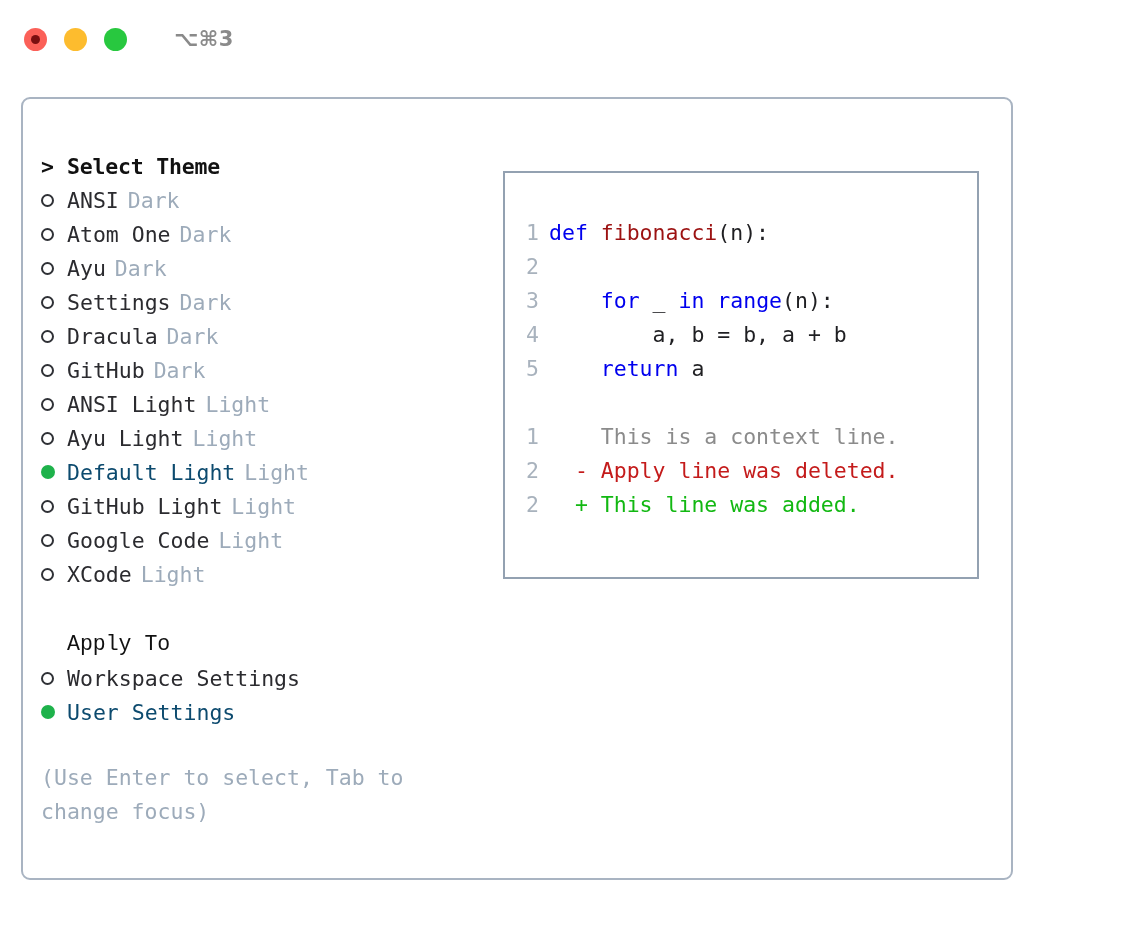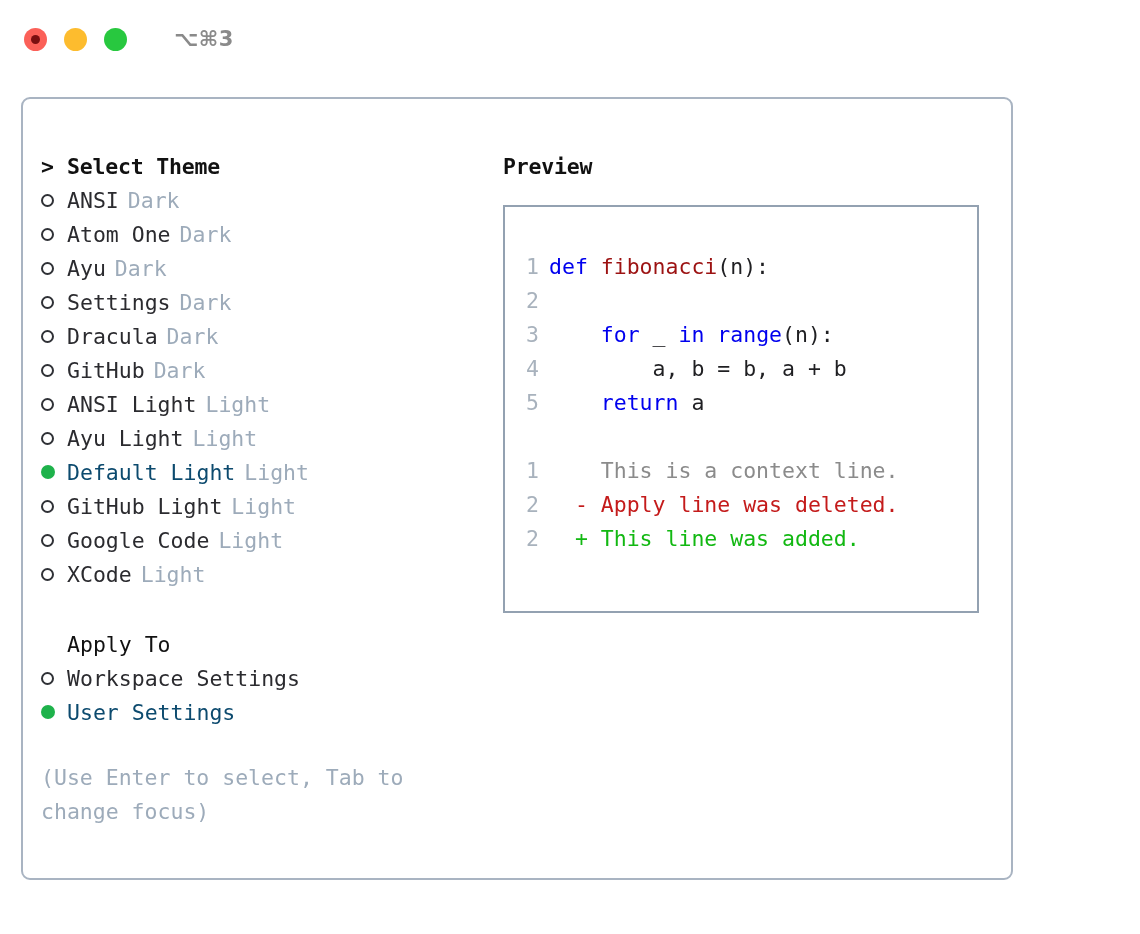--- a/index.html
+++ b/index.html
@@ -141,20 +141,21 @@
   .section-gap { height: 36px; }
 
   .section-label {
     height: 34px;
     display: flex;
     align-items: center;
     font-size: 21.5px;
     color: #111111;
     padding-left: 26px;
     white-space: pre;
+    font-family: Liberation Mono, monospace;
   }
 
   .hint {
     margin-top: 32px;
     font-size: 21.5px;
     line-height: 34px;
     color: #9dabba;
     width: 400px;
   }
 
@@ -252,21 +253,20 @@
 
         <div id="apply-list">
             <div class="row"><span class="bullet-cell"><span class="bullet-empty"></span></span><span class="theme-name">Workspace Settings</span></div>
             <div class="row"><span class="bullet-cell"><span class="bullet-filled"></span></span><span class="theme-name selected">User Settings</span></div>
           </div>
 
         <div class="hint">(Use Enter to select, Tab to change focus)</div>
       </div>
 
       <div class="right-col">
-        <div class="preview-title">Preview</div>
         <div class="preview-box">
           <div id="code-block">
               <div class="code-line"><span class="gutter">1</span><span><span class="kw">def </span><span class="fn">fibonacci</span><span class="code-text">(n):</span></span></div>
               <div class="code-line"><span class="gutter">2</span></div>
               <div class="code-line"><span class="gutter">3</span><span><span class="code-text">    </span><span class="kw">for</span><span class="code-text"> _ </span><span class="kw">in range</span><span class="code-text">(n):</span></span></div>
               <div class="code-line"><span class="gutter">4</span><span><span class="code-text">        a, b = b, a + b</span></span></div>
               <div class="code-line"><span class="gutter">5</span><span><span class="code-text">    </span><span class="kw">return</span><span class="code-text"> a</span></span></div>
             </div>
           <div class="blank-line"></div>
           <div id="diff-block">

